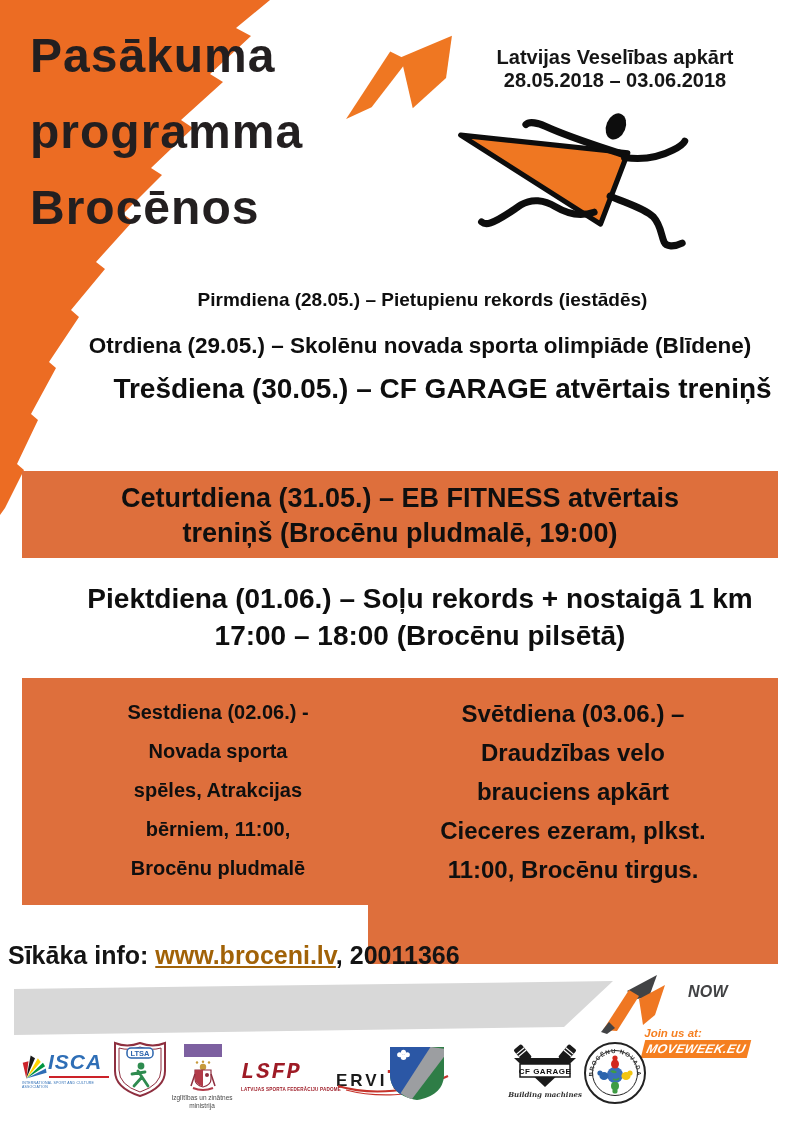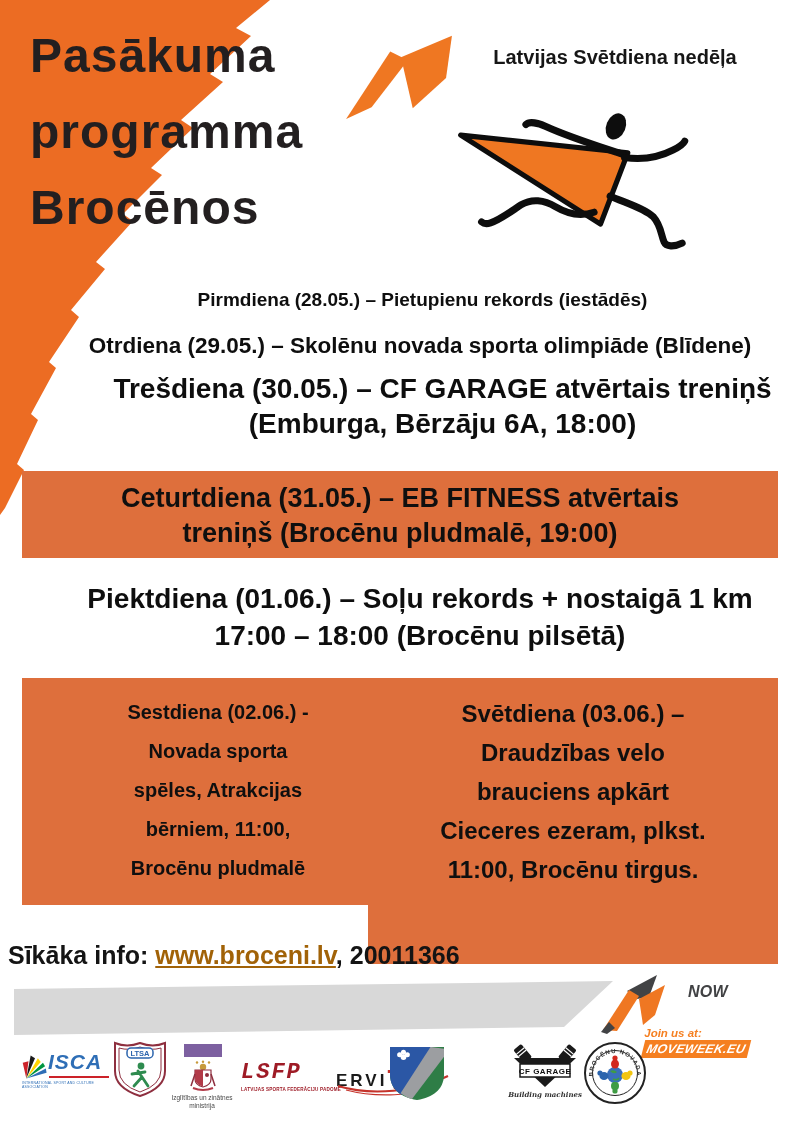--- a/index.html
+++ b/index.html
@@ -73,37 +73,37 @@
     <span>programma</span>
     <span>Brocēnos</span>
   </div>
 
   <svg class="abs arrow-top" width="128" height="98" viewBox="0 0 130 100">
     <polygon fill="#ef7722" points="10,97 55,28 73,37 36,85"></polygon>
     <polygon fill="#ef7722" points="118,12 66,34 78,86 112,55"></polygon>
   </svg>
 
   <div class="abs week">
-    <span>Latvijas Svētdiena nedēļa</span>
+    <span>Latvijas Veselības apkārt</span>
+    <span>28.05.2018 – 03.06.2018</span>
   </div>
 
   <svg class="abs runner" width="270" height="161" viewBox="0 0 840 500">
     <polygon points="55,115 575,170 490,392" fill="#ef7722" stroke="#0d0d0d" stroke-width="16" stroke-linejoin="round"></polygon>
     <ellipse cx="538" cy="88" rx="30" ry="42" transform="rotate(22 538 88)" fill="#0d0d0d"></ellipse>
     <path d="M560,175 C470,145 390,120 320,88 C295,77 268,72 258,82" fill="none" stroke="#0d0d0d" stroke-width="22" stroke-linecap="round"></path>
     <path d="M565,185 C640,195 690,175 715,162 C735,152 748,142 752,134" fill="none" stroke="#0d0d0d" stroke-width="22" stroke-linecap="round"></path>
     <path d="M520,305 C580,330 630,345 655,370 C678,395 678,425 688,448 C694,462 718,464 744,451" fill="none" stroke="#0d0d0d" stroke-width="22" stroke-linecap="round"></path>
     <path d="M470,355 C430,368 390,362 350,338 C315,316 275,312 243,332 C215,350 178,378 148,388 C136,392 126,390 120,385" fill="none" stroke="#0d0d0d" stroke-width="22" stroke-linecap="round"></path>
   </svg>
 
   <div class="abs sched s-mon">Pirmdiena (28.05.) – Pietupienu rekords (iestādēs)</div>
   <div class="abs sched s-tue">Otrdiena (29.05.) – Skolēnu novada sporta olimpiāde (Blīdene)</div>
   <div class="abs sched s-wed">
     <span style="display:block">Trešdiena (30.05.) – CF GARAGE atvērtais treniņš</span>
-    <span style="display:block">(Emburga, Bērzāju 6A, 18:00)</span>
   </div>
 
   <div class="obox box-thu">
     <span>Ceturtdiena (31.05.) – EB FITNESS atvērtais</span>
     <span>treniņš (Brocēnu pludmalē, 19:00)</span>
   </div>
 
   <div class="abs sched s-fri">
     <span style="display:block">Piektdiena (01.06.) – Soļu rekords + nostaigā 1 km</span>
     <span style="display:block">17:00 – 18:00 (Brocēnu pilsētā)</span>

